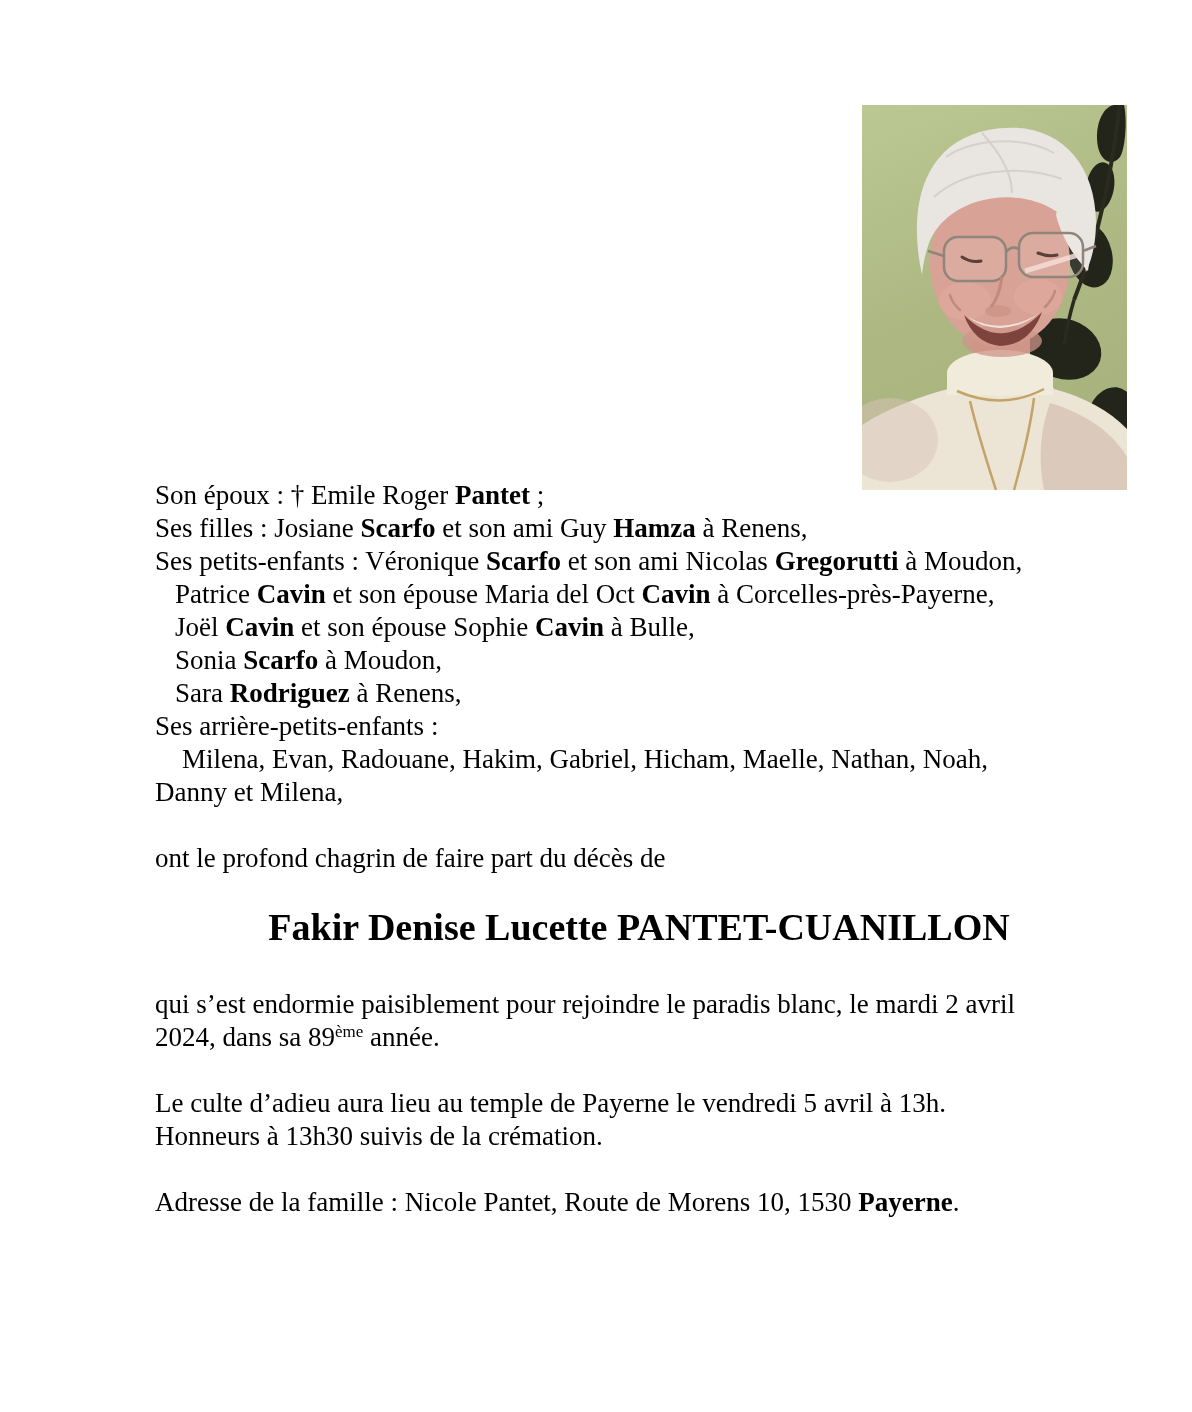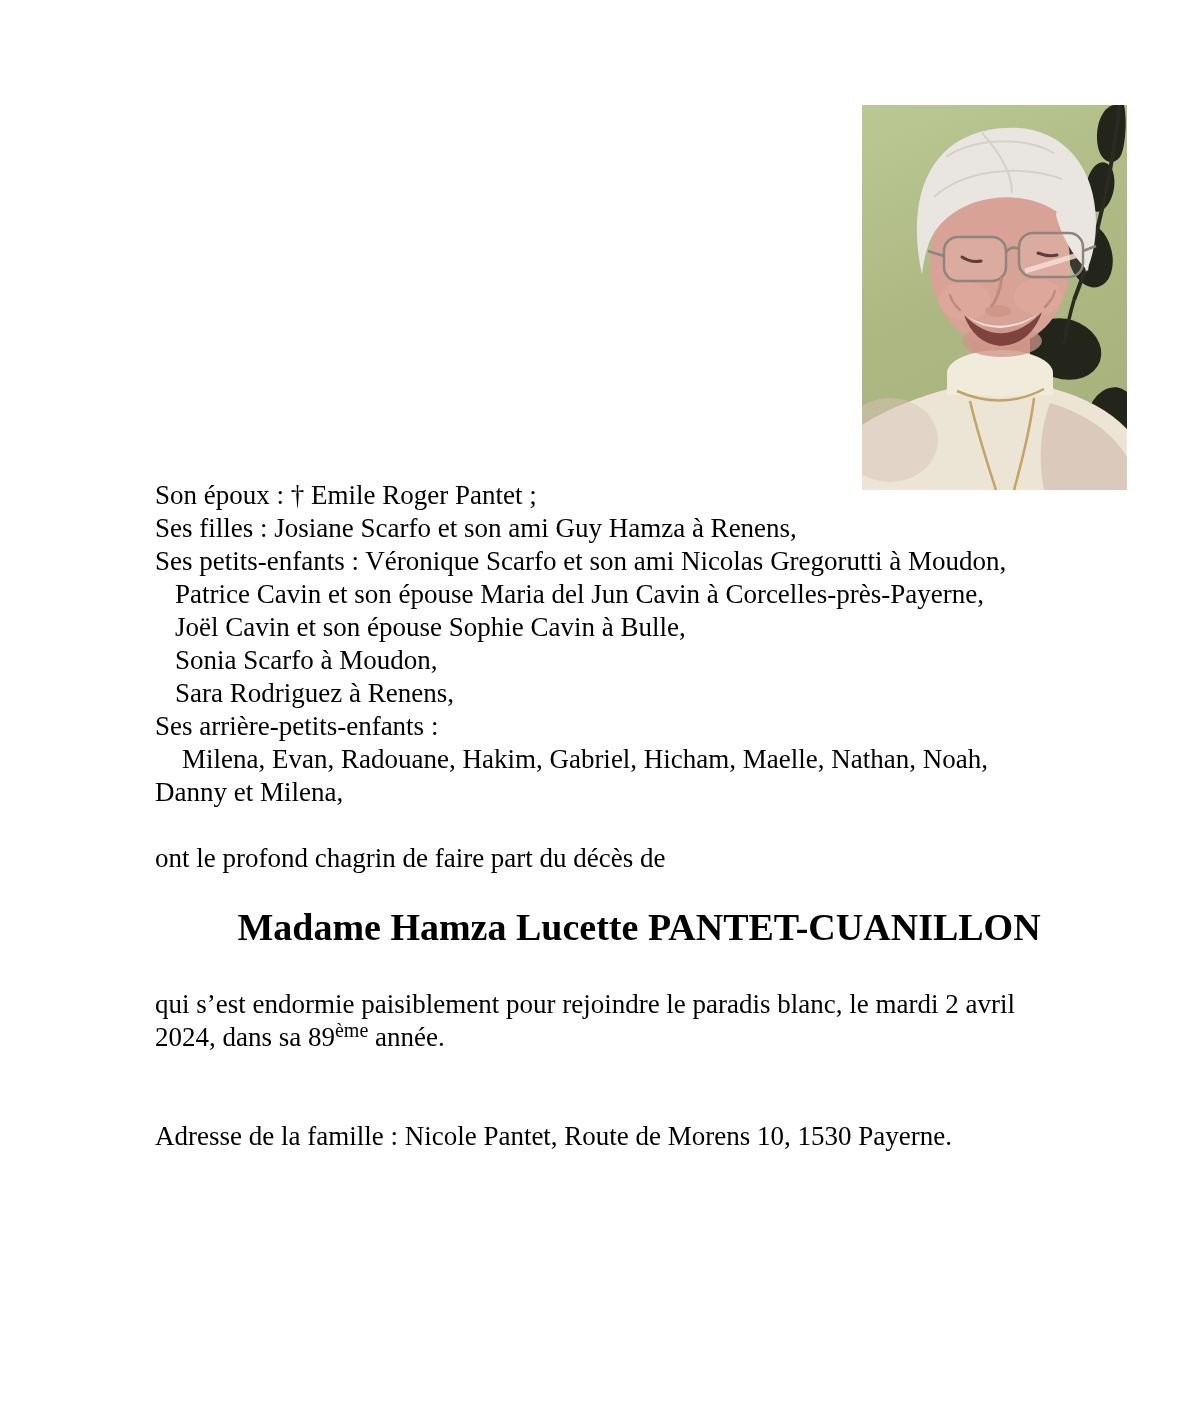--- a/index.html
+++ b/index.html
@@ -26,23 +26,23 @@
   .text-col {
     position: absolute;
     left: 155px; top: 479px;
     width: 940px;
     font-size: 27px;
     line-height: 33px;
   }
   .line { white-space: nowrap; }
   .indent-1 { padding-left: 20px; }
   .indent-2 { padding-left: 27px; font-family: Liberation Serif, serif; }
-  .bold { font-weight: normal; }
+  .bold { font-weight: bold; }
   .sup {
-    font-size: 20px;
+    font-size: 17px;
     position: relative;
     top: -9px;
     line-height: 0;
   }
   .spacer { height: 33px; }
   .heading {
     font-size: 38px;
     font-weight: bold;
     line-height: 46px;
     text-align: center;
@@ -134,37 +134,41 @@
         <path d="M172,293 C168,326 160,356 152,385"></path>
       </g>
     </svg>
   </div>
 
   <main class="text-col">
       <div class="block">
         <div class="line"><span>Son époux : † Emile Roger </span><span class="bold">Pantet</span><span> ;</span></div>
         <div class="line"><span>Ses filles : Josiane </span><span class="bold">Scarfo</span><span> et son ami Guy </span><span class="bold">Hamza</span><span> à Renens,</span></div>
         <div class="line"><span>Ses petits-enfants : Véronique </span><span class="bold">Scarfo</span><span> et son ami Nicolas </span><span class="bold">Gregorutti</span><span> à Moudon,</span></div>
-        <div class="line indent-1"><span>Patrice </span><span class="bold">Cavin</span><span> et son épouse Maria del Jun </span><span class="bold">Cavin</span><span> à Corcelles-près-Payerne,</span></div>
+        <div class="line indent-1"><span>Patrice </span><span class="bold">Cavin</span><span> et son épouse Maria del Oct </span><span class="bold">Cavin</span><span> à Corcelles-près-Payerne,</span></div>
         <div class="line indent-1"><span>Joël </span><span class="bold">Cavin</span><span> et son épouse Sophie </span><span class="bold">Cavin</span><span> à Bulle,</span></div>
         <div class="line indent-1"><span>Sonia </span><span class="bold">Scarfo</span><span> à Moudon,</span></div>
         <div class="line indent-1"><span>Sara </span><span class="bold">Rodriguez</span><span> à Renens,</span></div>
         <div class="line"><span>Ses arrière-petits-enfants :</span></div>
         <div class="line indent-2"><span>Milena, Evan, Radouane, Hakim, Gabriel, Hicham, Maelle, Nathan, Noah,</span></div>
         <div class="line"><span>Danny et Milena,</span></div>
       </div>
       <div class="spacer"></div>
       <div class="block">
         <div class="line"><span>ont le profond chagrin de faire part du décès de</span></div>
       </div>
-      <div class="heading">Madame Hamza Lucette PANTET-CUANILLON</div>
+      <div class="heading">Fakir Denise Lucette PANTET-CUANILLON</div>
       <div class="block">
         <div class="line"><span>qui s’est endormie paisiblement pour rejoindre le paradis blanc, le mardi 2 avril</span></div>
         <div class="line"><span>2024, dans sa 89</span><span class="sup">ème</span><span> année.</span></div>
       </div>
       <div class="spacer"></div>
+      <div class="block">
+        <div class="line"><span>Le culte d’adieu aura lieu au temple de Payerne le vendredi 5 avril à 13h.</span></div>
+        <div class="line"><span>Honneurs à 13h30 suivis de la crémation.</span></div>
+      </div>
       <div class="spacer"></div>
       <div class="block">
         <div class="line"><span>Adresse de la famille : Nicole Pantet, Route de Morens 10, 1530 </span><span class="bold">Payerne</span><span>.</span></div>
       </div>
     </main>
 
 </div>
 
 </body></html>

